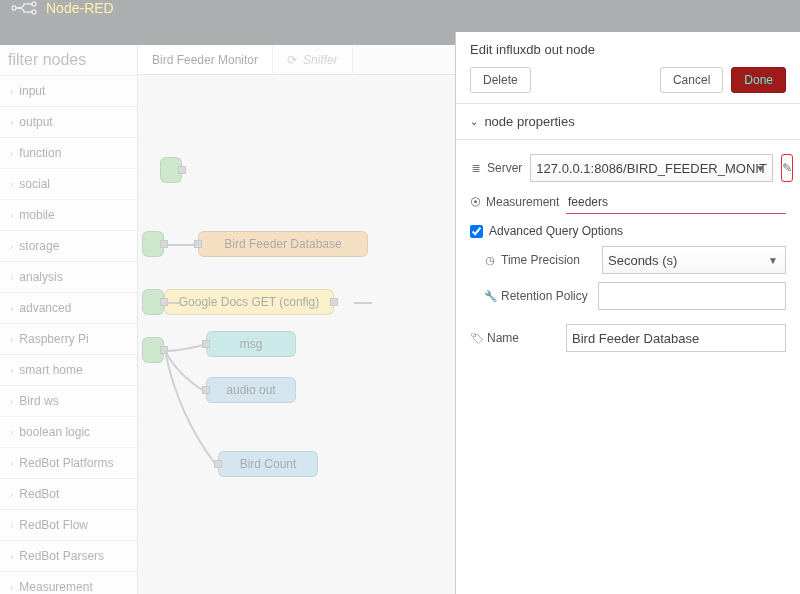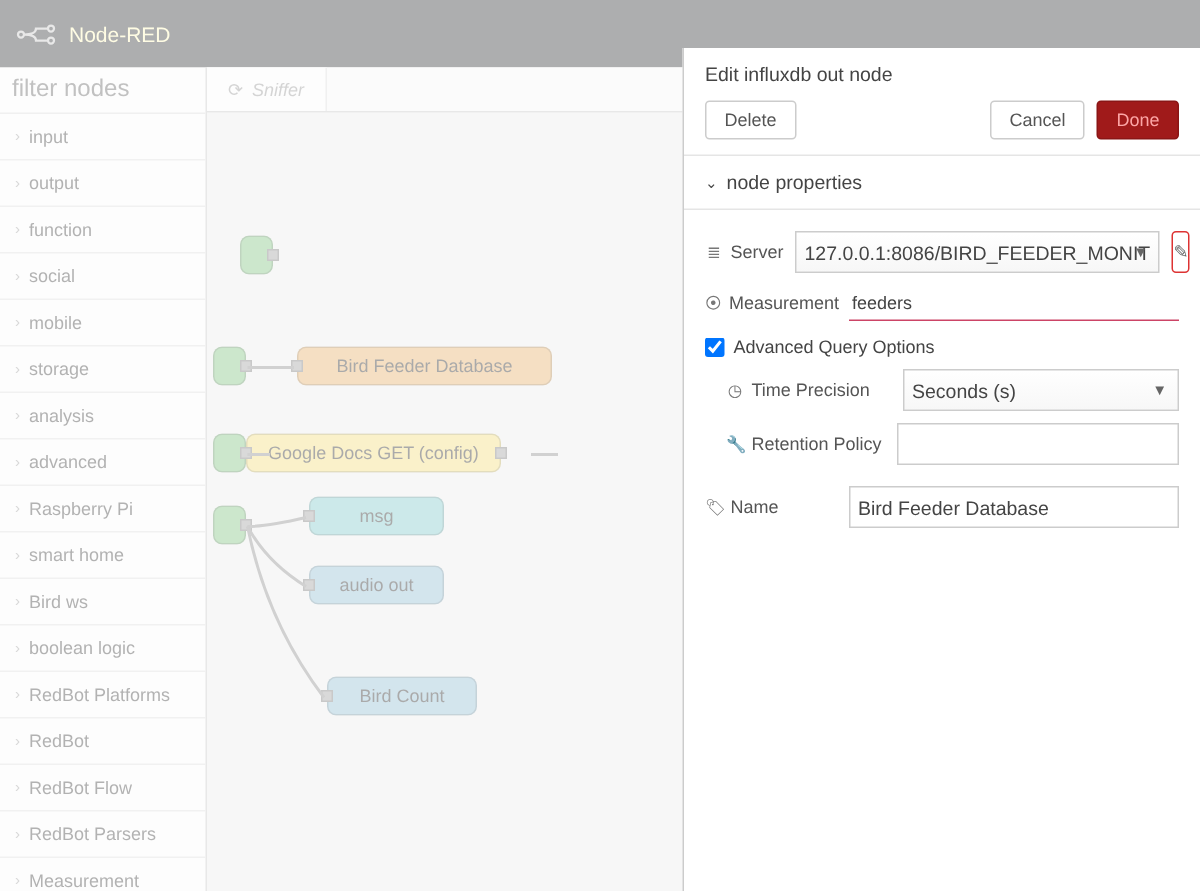--- a/index.html
+++ b/index.html
@@ -1,18 +1,18 @@
 <!DOCTYPE html>
 <html><head>
 <meta charset="utf-8">
 <style>
 *{box-sizing:border-box;margin:0;padding:0;font-family:Arial,Helvetica,sans-serif}
 body{width:800px;height:594px;overflow:hidden;background:#f3f3f3;position:relative}
 .overlay{position:absolute;inset:0;background:rgba(255,255,255,.55);z-index:5;pointer-events:none}
-.header{height:45px;background:#4a4d4f;color:#fef9c3;display:flex;align-items:center;padding:0 10px;font-size:14px;position:relative;z-index:1}
+.header{height:45px;background:#4a4d4f;color:#fde047;display:flex;padding:0 10px;font-size:14px;position:relative;z-index:1}
 .header svg{margin-right:8px}
 .main{display:flex;height:562px;position:relative;z-index:1}
 .palette{width:138px;background:#fafafa;border-right:1px solid #ccc;display:flex;flex-direction:column}
 .filter{padding:4px;border-bottom:1px solid #ddd}
 .filter input{width:100%;border:none;background:transparent;font-size:16px;color:#888;padding:2px 4px;outline:none}
 .cats{flex:1;overflow-y:auto}
 .cat{border-bottom:1px solid #e0e0e0;padding:8px 10px;font-size:12px;color:#555;cursor:pointer;display:flex;align-items:center}
 .cat .chev{color:#aaa;font-size:10px;margin-right:6px}
 .ws{flex:1;background:#eee;position:relative}
 .ws-scroll{position:absolute;right:0;top:0;bottom:0;width:7px;background:#ddd}
@@ -28,21 +28,21 @@
 .node.darkgreen{background:#5aa05a;color:#fff}
 .node.teal{background:#8fcfd0}
 .node.blue{background:#9ec5d8}
 .port{position:absolute;width:8px;height:8px;background:#aaa;border:1px solid #888;top:50%;transform:translateY(-50%)}
 .port.l{left:-5px}.port.r{right:-5px}
 .wire{position:absolute;stroke:#999;stroke-width:2;fill:none}
 .sidebar{position:absolute;top:32px;right:0;width:345px;height:562px;background:#fff;border-left:1px solid #ccc;z-index:10;font-size:13px;color:#555;display:flex;flex-direction:column}
 .sb-title{padding:10px 14px;font-size:13px;color:#444}
 .sb-actions{padding:0 14px 10px;display:flex;justify-content:space-between}
 .btn{padding:5px 12px;border:1px solid #ccc;background:#fff;border-radius:3px;font-size:12px;color:#555;cursor:pointer}
-.btn.done{background:#a01a1a;color:#fca5a5;border-color:#8a1515}
+.btn.done{background:#a01a1a;color:#5eead4;border-color:#8a1515}
 .sb-hr{height:1px;background:#e5e5e5}
 .sb-sec{padding:10px 14px;font-size:13px;color:#444;display:flex;align-items:center;gap:6px}
 .sb-body{padding:6px 14px;flex:1}
 .row{display:flex;align-items:center;margin:8px 0;gap:8px}
 .lbl{width:88px;font-size:12px;color:#555;display:flex;align-items:center;gap:5px}
 .lbl .ic{width:12px;text-align:center;color:#777;font-size:11px}
 .sel,.inp{flex:1;border:1px solid #ccc;padding:5px 5px;font-size:13px;color:#444;background:#fff;height:28px}
 .sel{appearance:none;background:linear-gradient(#fff,#f7f7f7)}
 .selwrap{flex:1;position:relative;display:flex;align-items:center}
 .selwrap .caret{position:absolute;right:8px;pointer-events:none;color:#666;font-size:10px}
@@ -138,20 +138,23 @@
           <span class="chev">›</span>
           <span>Measurement</span>
         </div>
         <div class="cat"></div>
       </div>
     <div class="ws-scroll" style="left:auto;right:-1px"></div>
   </div>
 
   <div class="ws">
     <div class="tabs">
+      <div class="tab active">
+          <span>Bird Feeder Monitor</span>
+        </div>
       <div class="tab">
           <span style="opacity:.6">⟳</span>
           <span style="opacity:.6;font-style:italic">Sniffer</span>
         </div>
     </div>
     <div class="canvas">
       <div class="node green small" style="left:22px;top:82px">
           <div class="port r"></div>
         </div>
 

